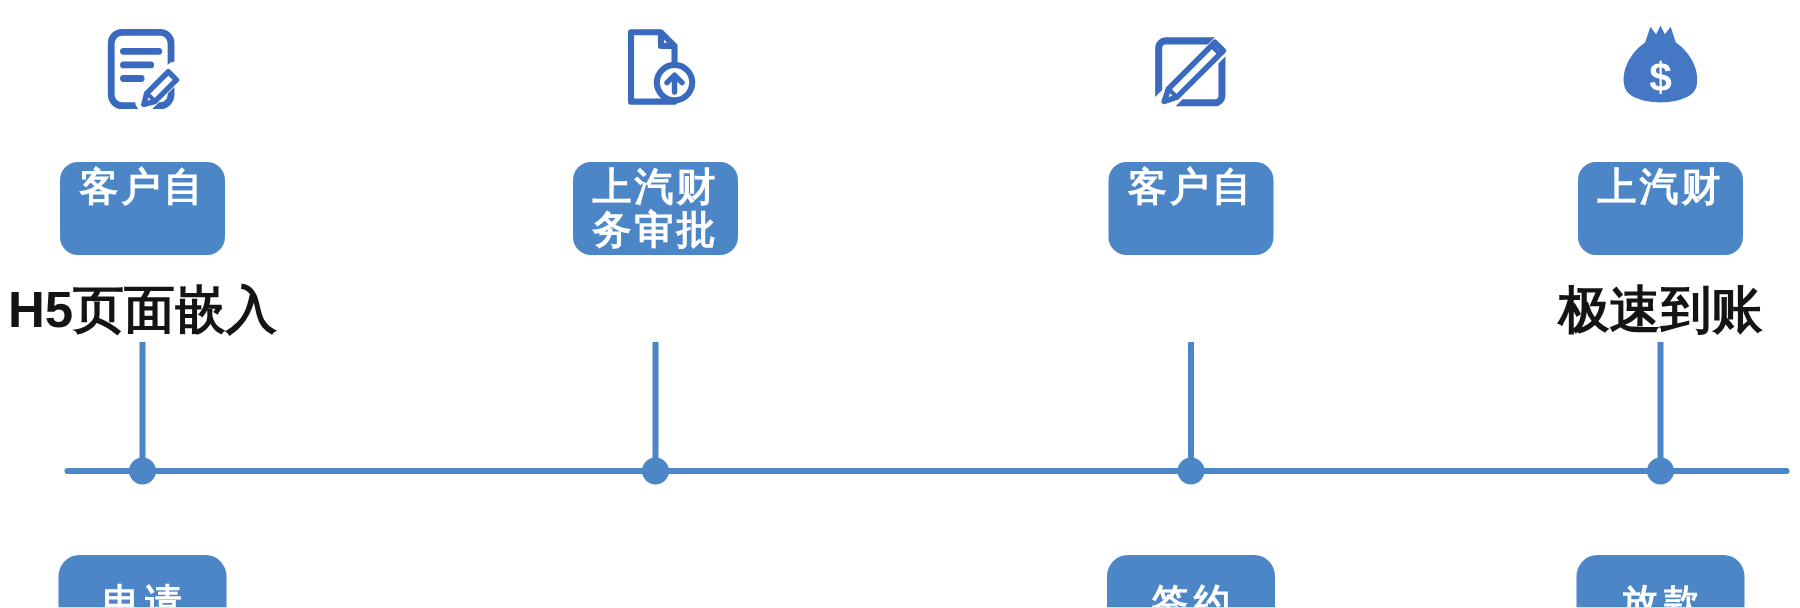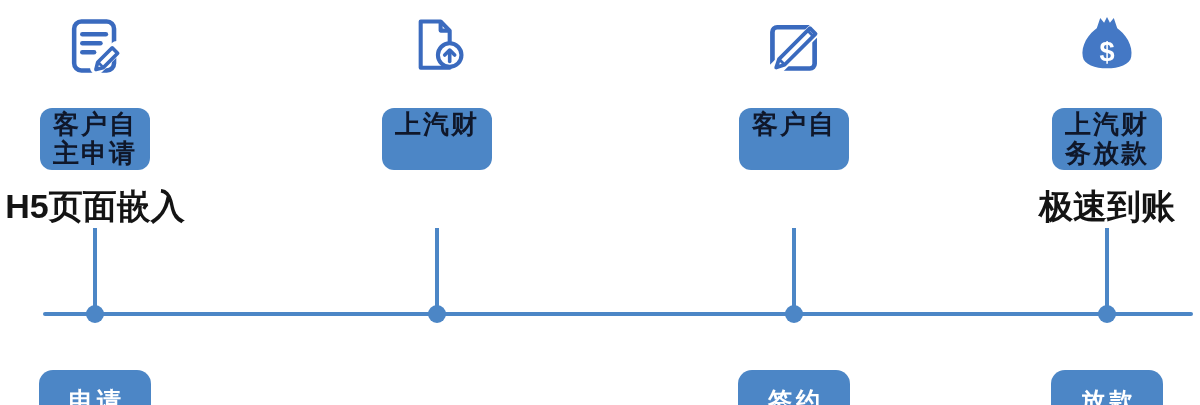--- a/index.html
+++ b/index.html
@@ -44,21 +44,21 @@
 
   .badge {
     position: absolute;
     top: 108px;
     left: 50%;
     transform: translateX(-50%);
     width: 110px;
     height: 62px;
     background: var(--primary-blue);
     border-radius: 12px;
-    color: #0f172a;
+    color: #ffffff;
     font-size: 26px;
     font-weight: bold;
     line-height: 29px;
     text-align: center;
     padding-top: 2px;
     letter-spacing: 2px;
   }
   .badge span { display: block; white-space: nowrap; }
 
   .label {
@@ -144,40 +144,40 @@
         <line class="ic-stroke" x1="18" y1="19" x2="44" y2="19" stroke-width="5" stroke-linecap="round"></line>
         <line class="ic-stroke" x1="18" y1="29" x2="38" y2="29" stroke-width="5" stroke-linecap="round"></line>
         <line class="ic-stroke" x1="18" y1="39" x2="31" y2="39" stroke-width="5" stroke-linecap="round"></line>
         <line class="halo" x1="34" y1="56" x2="56" y2="34" stroke-width="15" stroke-linecap="round"></line>
         <path class="ic-white" d="M33 58 L41 56 L57 40 L51 34 L35 50 Z" stroke-width="4" stroke-linejoin="round"></path>
         <line class="ic-stroke" x1="36" y1="50.5" x2="40.5" y2="55" stroke-width="3"></line>
       </svg>
     </div>
     <div class="badge">
       <span>客户自</span>
-      <span>主申请</span>
     </div>
     <div class="label">H5页面嵌入</div>
     <div class="connector"></div>
     <div class="dot"></div>
     <div class="stage-btn">申请</div>
   </div>
 
   <div class="col col-2">
     <div class="icon-row">
       <svg width="58" height="58" viewBox="0 0 64 64" aria-hidden="true">
         <path class="ic-stroke" d="M14 5 H36 L46 15 V56 H14 Z" stroke-width="4.5" stroke-linejoin="round"></path>
         <path class="ic-stroke" d="M36 5 V15 H46" stroke-width="4.5" stroke-linejoin="round"></path>
         <circle class="ic-white" cx="46" cy="42" r="13" stroke-width="4.5"></circle>
         <line class="ic-stroke" x1="46" y1="49" x2="46" y2="38" stroke-width="4" stroke-linecap="round"></line>
         <path class="ic-stroke" d="M40.5 42 L46 36.5 L51.5 42" stroke-width="4" stroke-linecap="round" stroke-linejoin="round"></path>
       </svg>
     </div>
     <div class="badge">
       <span>上汽财</span>
+      <span>务审批</span>
     </div>
     <div class="connector"></div>
     <div class="dot"></div>
   </div>
 
   <div class="col col-3">
     <div class="icon-row">
       <svg width="60" height="60" viewBox="0 0 64 64" aria-hidden="true">
         <rect class="ic-stroke" x="9" y="12" width="45" height="44" rx="5" stroke-width="5"></rect>
         <line class="halo" x1="12" y1="57" x2="57" y2="12" stroke-width="15" stroke-linecap="round"></line>
@@ -197,21 +197,20 @@
   <div class="col col-4">
     <div class="icon-row">
       <svg width="62" height="66" viewBox="0 0 64 66" aria-hidden="true">
         <polygon class="bag-fill" points="21,16 25,4 29,9 32,3 35,9 39,4 43,16"></polygon>
         <path class="bag-fill" d="M24,13 C12,20 5,33 7,44 C9,60 55,60 57,44 C59,33 52,20 40,13 Z"></path>
         <text class="bag-text" x="32" y="48" font-size="28" text-anchor="middle">$</text>
       </svg>
     </div>
     <div class="badge">
       <span>上汽财</span>
-      <span>务放款</span>
     </div>
     <div class="label">极速到账</div>
     <div class="connector"></div>
     <div class="dot"></div>
     <div class="stage-btn">放款</div>
   </div>
 
   <div class="timeline"></div>
 
 </div>

